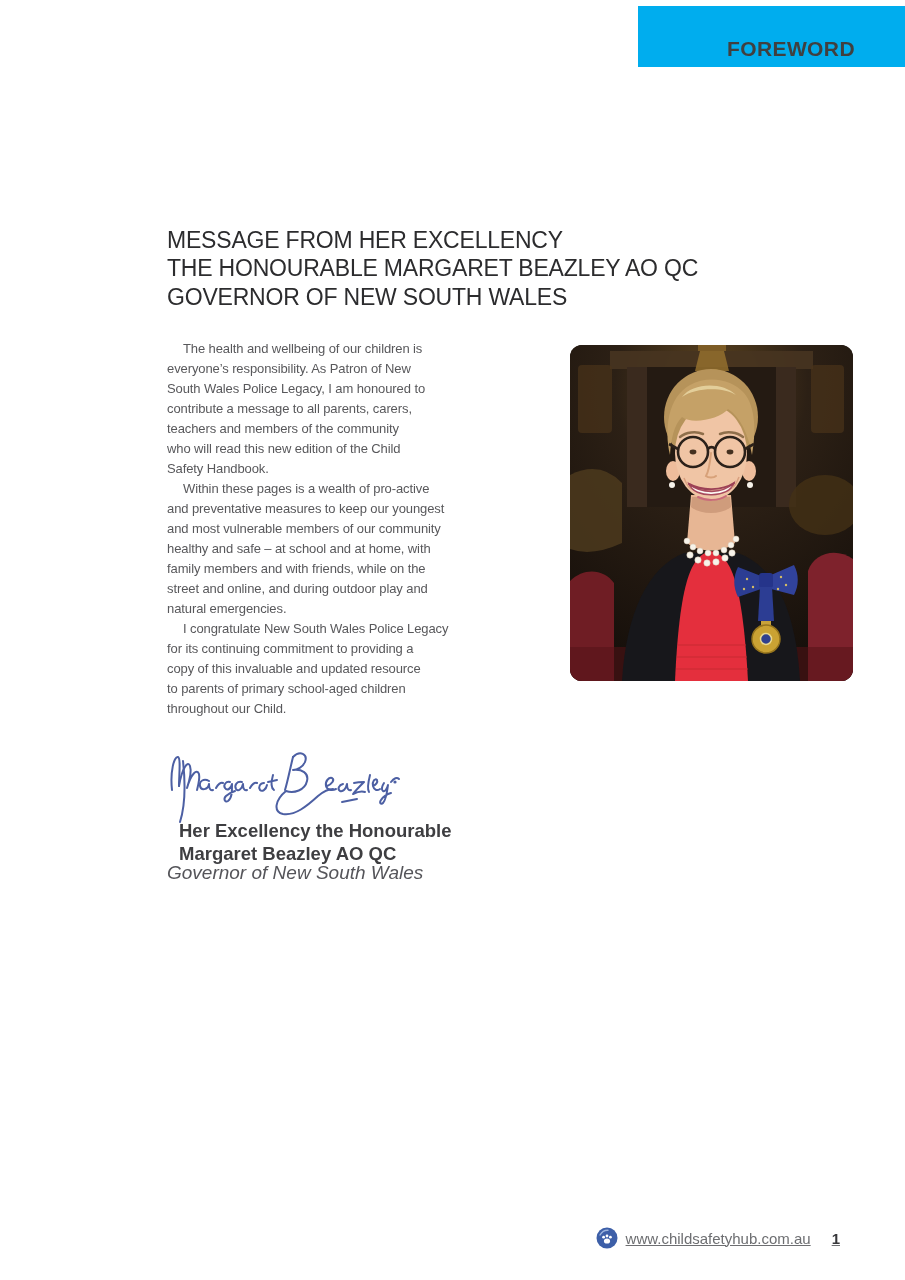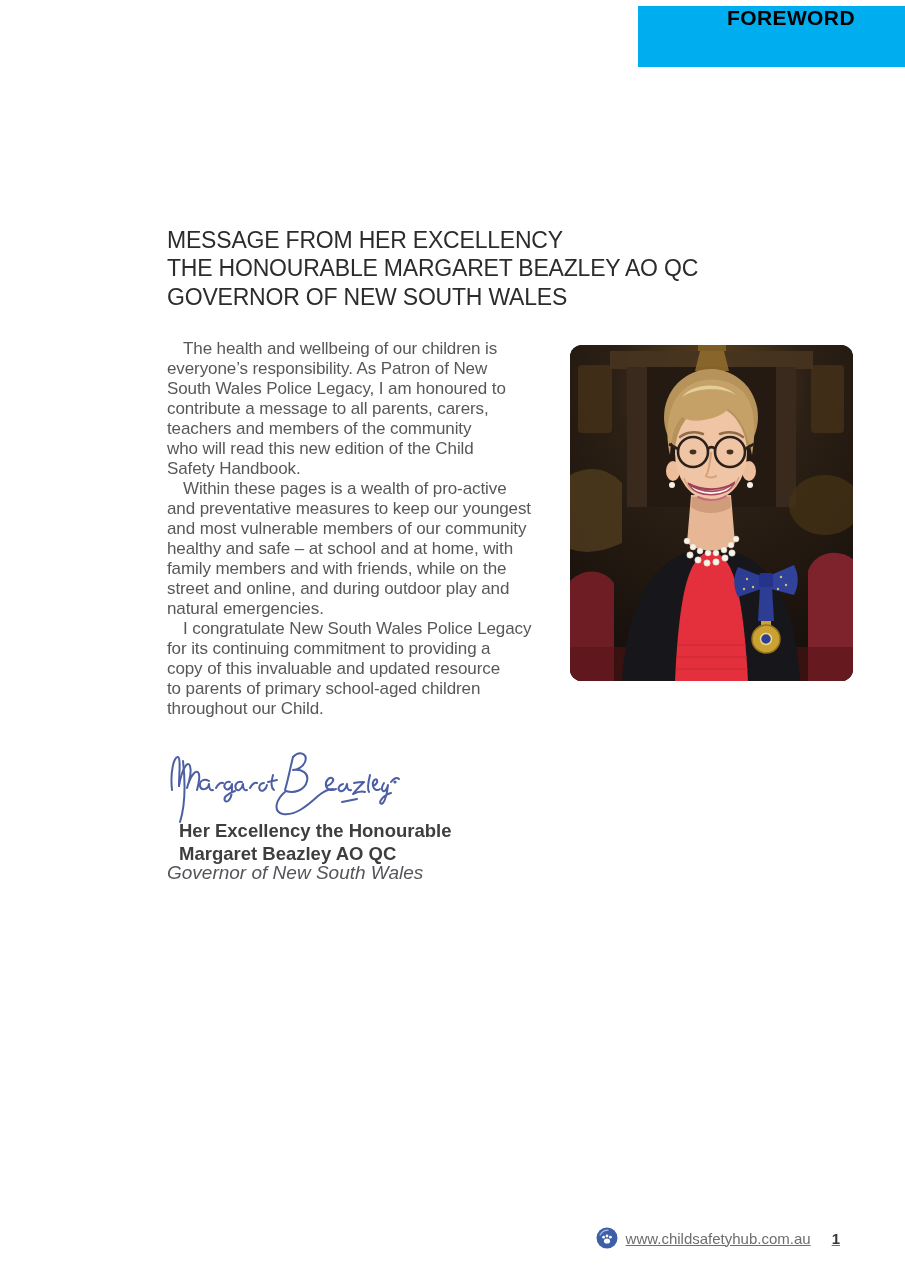--- a/index.html
+++ b/index.html
@@ -2,33 +2,33 @@
 <html><head>
 <meta charset="utf-8">
 <style>
   html,body { margin:0; padding:0; background:#ffffff; }
   .page {
     position:relative; width:905px; height:1280px; background:#ffffff;
     font-family:"Liberation Sans", sans-serif; overflow:hidden;
   }
   .banner {
     position:absolute; left:638px; top:6px; width:267px; height:61px;
-    background:#00ADEE; color:#000000;
-    display:flex; justify-content:flex-end;
+    background:#00ADEE; color:#404040;
+    display:flex; align-items:flex-end; justify-content:flex-end;
     padding:0 50px 6px 0; box-sizing:border-box;
     font-size:21px; font-weight:bold; letter-spacing:0.4px;
   }
   .heading {
     position:absolute; left:167px; top:226px; margin:0;
     font-size:23px; font-weight:normal; line-height:28.3px;
     color:#2c2c2e; letter-spacing:-0.2px; white-space:pre-line;
   }
   .bodytext { position:absolute; left:167px; top:339px; width:440px; }
   .bodytext p {
-    margin:0; font-size:17px; line-height:20px; color:#58585b;
+    margin:0; font-size:13px; line-height:20px; color:#58585b;
     text-indent:16px; white-space:pre-line; letter-spacing:-0.1px;
   }
   .photo {
     position:absolute; left:570px; top:345px; width:283px; height:336px;
     border-radius:12px; overflow:hidden; background:#1b130e;
   }
   .signature { position:absolute; left:164px; top:748px; width:240px; height:80px; }
   .credit-name {
     position:absolute; left:179px; top:819px;
     font-size:18.5px; font-weight:bold; line-height:23px;

